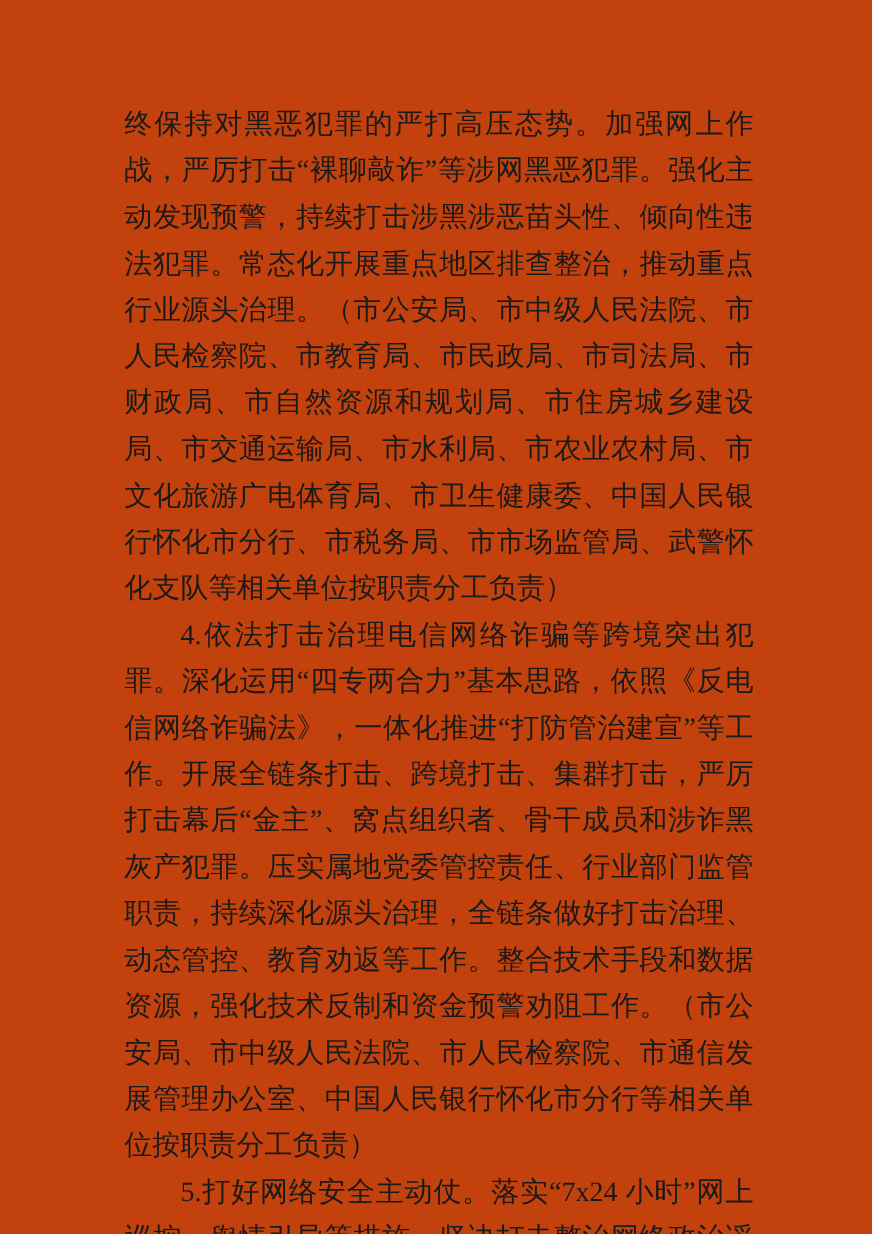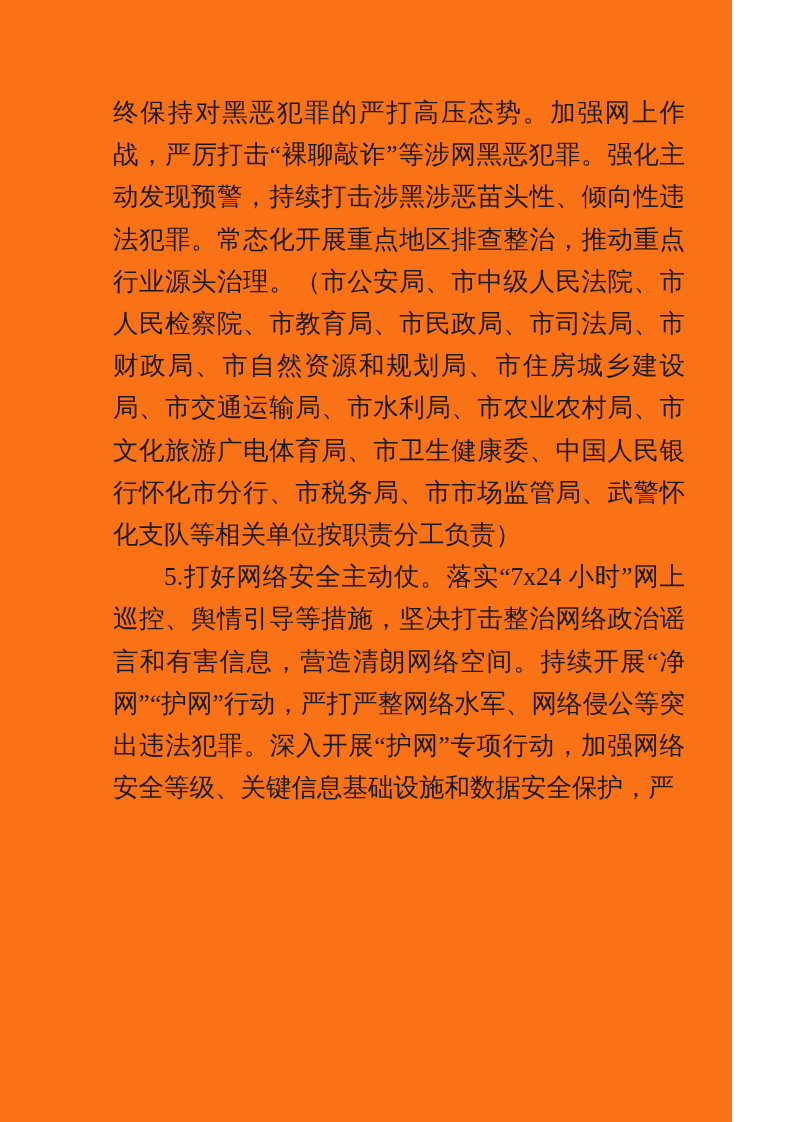--- a/index.html
+++ b/index.html
@@ -8,23 +8,23 @@
   }
   body {
     width: 793px;
     height: 1122px;
     background: #ffffff;
     font-family: "Liberation Serif", "DejaVu Serif", serif;
     overflow: hidden;
   }
   .page {
     position: relative;
-    width: 732px;
+    width: 793px;
     height: 1122px;
-    background: #f97316;
+    background: #c2410c;
     box-sizing: border-box;
   }
   .content {
     position: absolute;
     left: 113px;
     top: 92px;
     width: 572px;
   }
   .para {
     margin: 0 0 0 0;
@@ -41,15 +41,16 @@
   .para.indent {
     text-indent: 51px;
   }
 </style>
 </head>
 <body>
 
 <div class="page">
   <div class="content">
     <p class="para">终保持对黑恶犯罪的严打高压态势。加强网上作战，严厉打击“裸聊敲诈”等涉网黑恶犯罪。强化主动发现预警，持续打击涉黑涉恶苗头性、倾向性违法犯罪。常态化开展重点地区排查整治，推动重点行业源头治理。（市公安局、市中级人民法院、市人民检察院、市教育局、市民政局、市司法局、市财政局、市自然资源和规划局、市住房城乡建设局、市交通运输局、市水利局、市农业农村局、市文化旅游广电体育局、市卫生健康委、中国人民银行怀化市分行、市税务局、市市场监管局、武警怀化支队等相关单位按职责分工负责）</p>
+    <p class="para indent">4.依法打击治理电信网络诈骗等跨境突出犯罪。深化运用“四专两合力”基本思路，依照《反电信网络诈骗法》，一体化推进“打防管治建宣”等工作。开展全链条打击、跨境打击、集群打击，严厉打击幕后“金主”、窝点组织者、骨干成员和涉诈黑灰产犯罪。压实属地党委管控责任、行业部门监管职责，持续深化源头治理，全链条做好打击治理、动态管控、教育劝返等工作。整合技术手段和数据资源，强化技术反制和资金预警劝阻工作。（市公安局、市中级人民法院、市人民检察院、市通信发展管理办公室、中国人民银行怀化市分行等相关单位按职责分工负责）</p>
     <p class="para indent">5.打好网络安全主动仗。落实“7x24 小时”网上巡控、舆情引导等措施，坚决打击整治网络政治谣言和有害信息，营造清朗网络空间。持续开展“净网”“护网”行动，严打严整网络水军、网络侵公等突出违法犯罪。深入开展“护网”专项行动，加强网络安全等级、关键信息基础设施和数据安全保护，严</p>
   </div>
 </div>
 
 </body></html>

